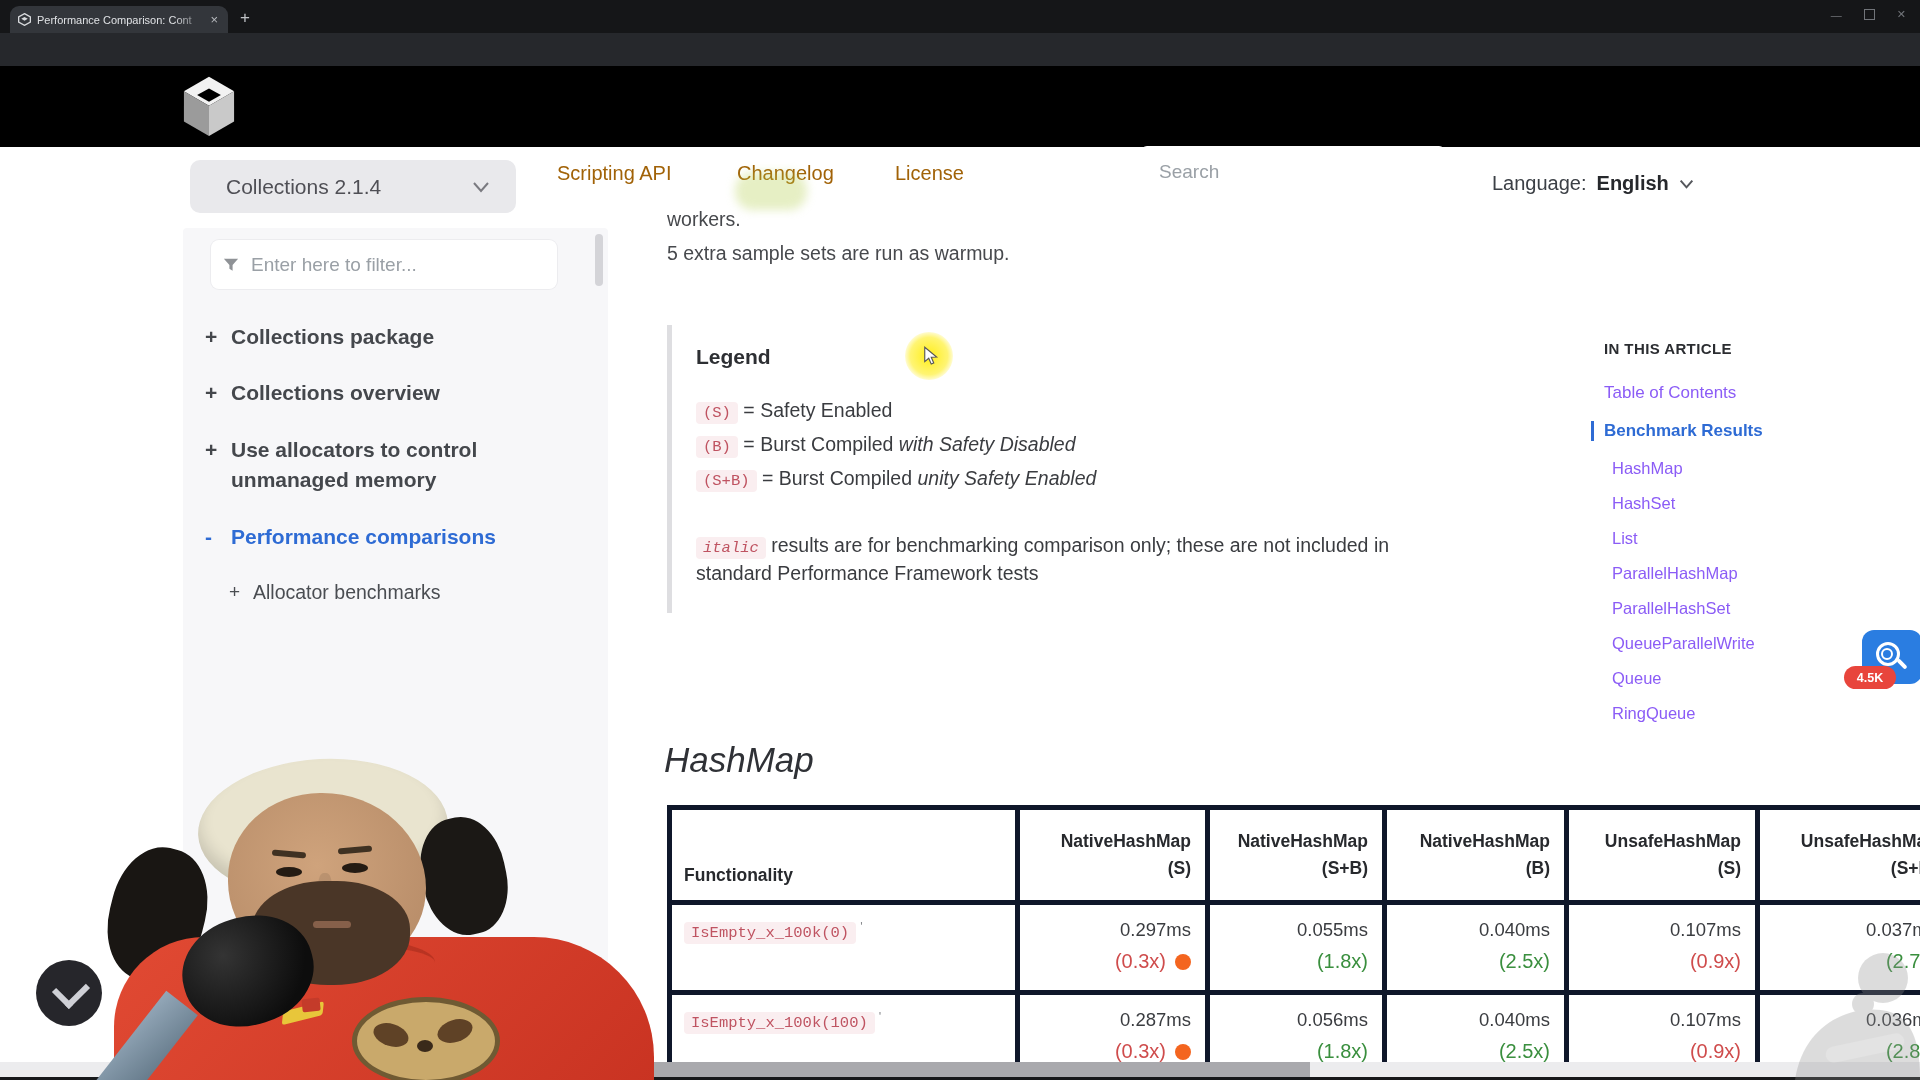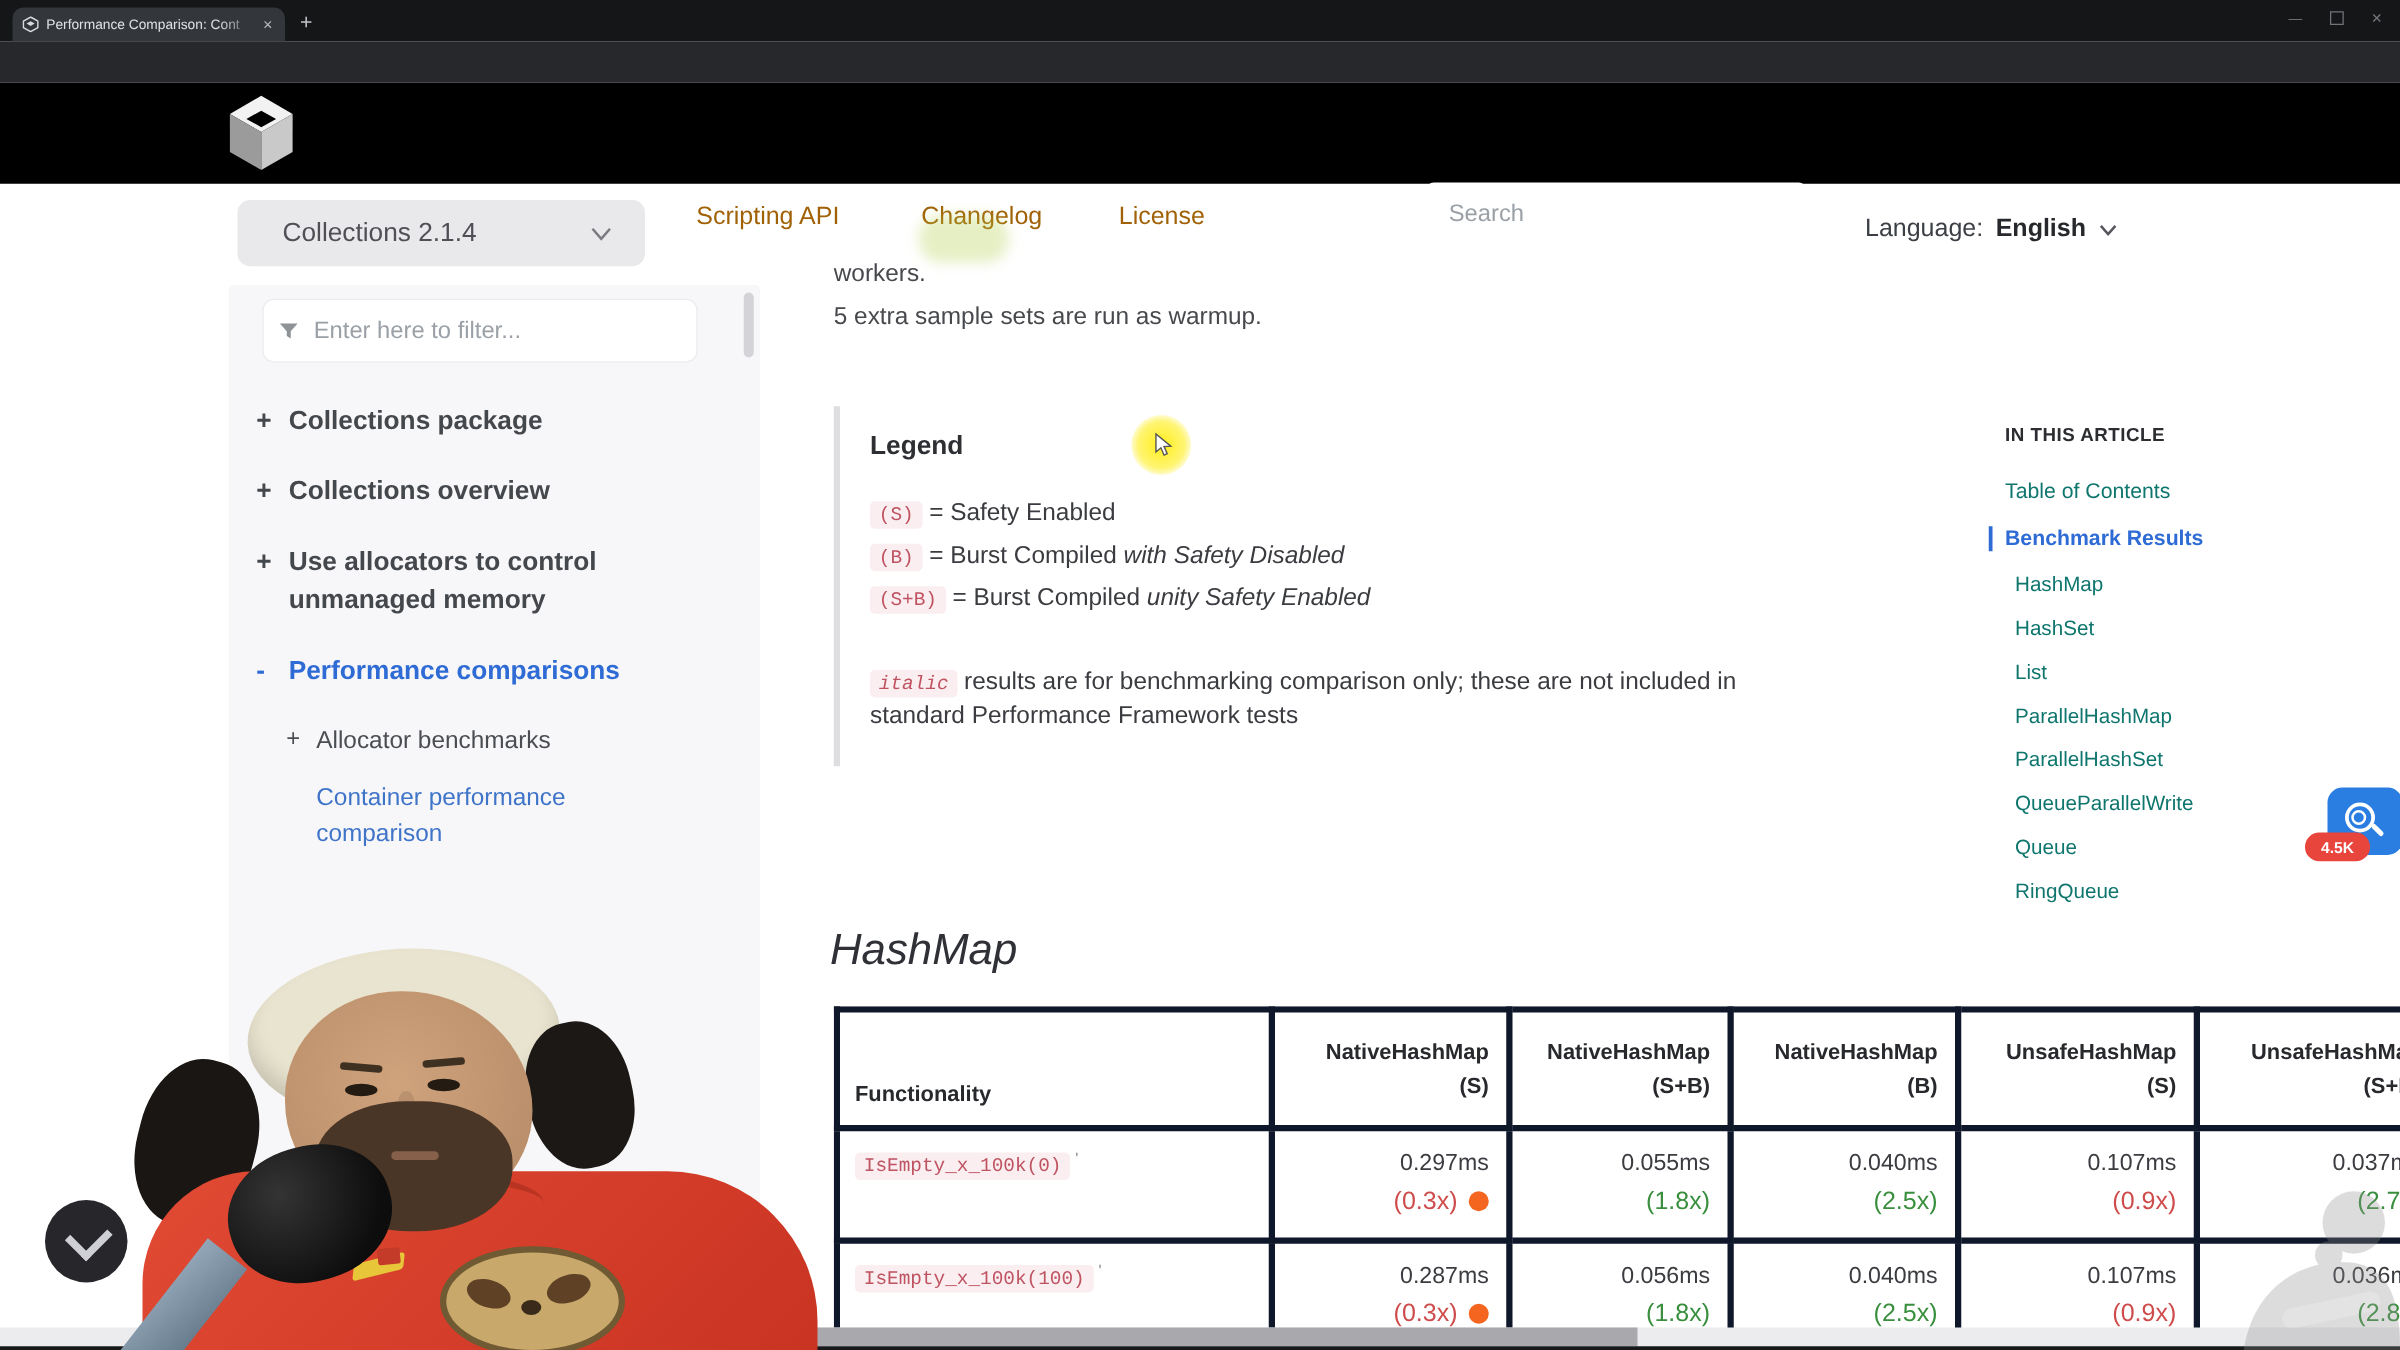--- a/index.html
+++ b/index.html
@@ -84,21 +84,21 @@
   .chip{font-family:"Liberation Mono","DejaVu Sans Mono",monospace;font-size:15.5px;color:#bf5361;
         background:#faeef0;border-radius:4px;padding:2px 7px;}
   .lrow em{font-style:italic;}
   .lnote{margin-top:42px;width:700px;font-size:19.5px;color:#3a3c40;line-height:1.4;}
   .lnote .chip{font-style:italic;}
   .h2hash{left:664px;top:740px;font-size:35px;font-style:italic;color:#2f3136;font-weight:400;}
 
   
   .rail{left:1604px;top:340px;width:300px;}
   .rail .rtitle{font-size:15px;font-weight:700;color:#2b2d31;letter-spacing:.4px;margin-bottom:26px;}
-  .ritem{font-size:17px;color:#0f766e;margin-bottom:18px;}
+  .ritem{font-size:17px;color:#8b5cf6;margin-bottom:18px;}
   .ritem.active{color:#2e6bd4;font-weight:700;border-left:3px solid #2e6bd4;padding-left:10px;margin-left:-13px;}
   .ritem.sub{margin-left:8px;font-size:16.5px;margin-bottom:16px;}
 
   
   .fab{left:1862px;top:630px;width:60px;height:54px;background:#2a7de1;border-radius:12px;}
   .fab i{position:absolute;left:14px;top:12px;width:18px;height:18px;border:3px solid #fff;border-radius:50%;}
   .fab u{position:absolute;left:19px;top:18px;width:8px;height:8px;border:2px solid #fff;border-radius:50%;}
   .fab b{position:absolute;left:34px;top:32px;width:12px;height:4px;background:#fff;transform:rotate(45deg);border-radius:2px;}
   .fabcount{left:1844px;top:666px;width:52px;height:23px;background:#e8453c;border-radius:12px;color:#fff;
             font-size:12.5px;font-weight:700;display:flex;align-items:center;justify-content:center;}
@@ -275,23 +275,20 @@
       <span class="pre">+</span>
       <span class="lab">Use allocators to control unmanaged memory</span>
       </div>
     <div class="sitem active">
       <span class="pre">-</span>
       <span class="lab">Performance comparisons</span>
       </div>
     <div class="sitem sub">
       <span class="pre">+</span>
       <span class="lab">Allocator benchmarks</span>
-      </div>
-    <div class="sitem sublink">
-      <span class="lab">Container performance comparison</span>
       </div>
   </div>
 
   <div class="abs intro" style="top:208px;">workers.</div>
   <div class="abs intro" style="top:242px;">5 extra sample sets are run as warmup.</div>
 
   <div class="abs legend">
     <h3>Legend</h3>
     <p class="lrow">
       <code class="chip">(S)</code>

